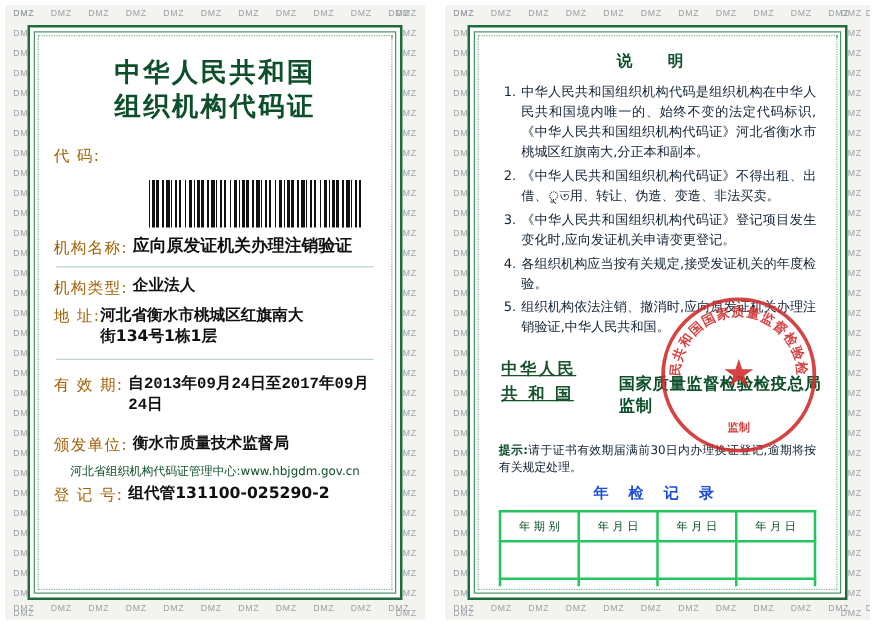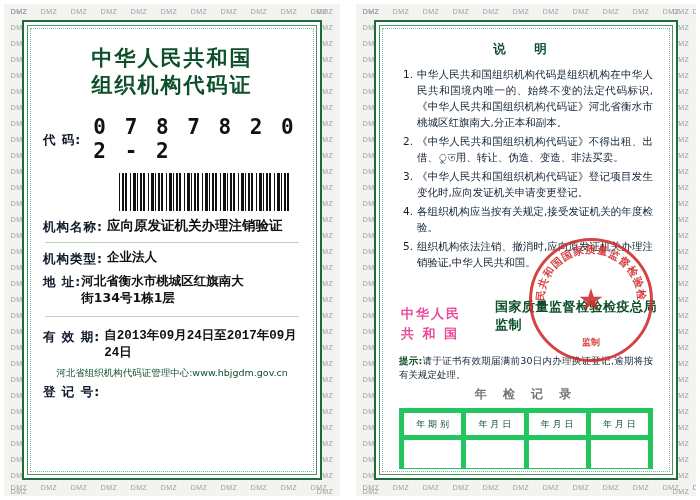--- a/index.html
+++ b/index.html
@@ -79,22 +79,22 @@
   }
   .row{
     display:flex;
     align-items:flex-start;
     margin:0 10px;
     color:#0e3f24;
     font-family:"DejaVu Sans", sans-serif;
   }
   .lbl{
     font-size:12.5px;
-    font-weight:bold;
-    color:#0f172a;
+    font-weight:normal;
+    color:#a16207;
     white-space:nowrap;
     letter-spacing:1px;
     padding-top:2px;
   }
   .val{
     font-size:12.5px;
     color:#101010;
     font-weight:bold;
     margin-left:4px;
   }
@@ -154,24 +154,25 @@
   .notice-list li{
     display:flex;margin-bottom:3px;
   }
   .notice-num{width:14px;flex:0 0 14px;text-align:right;margin-right:4px;}
   .notice-txt{flex:1;text-align:justify;}
 
   .issuer-wrap{
     position:relative;margin-top:10px;height:70px;
   }
   .issuer-left{
-    position:absolute;left:16px;top:24px;
-    color:#ec4899;font-weight:bold;font-size:13px;
+    position:absolute;left:16px;top:6px;
+    color:#14532d;font-weight:bold;font-size:13px;
     line-height:20px;letter-spacing:2px;
     font-family:"DejaVu Sans", sans-serif;
+    text-decoration:underline;
   }
   .issuer-right{
     position:absolute;left:110px;top:18px;
     color:#0c4f2a;font-weight:bold;font-size:13px;
     letter-spacing:.5px;
     font-family:"DejaVu Sans", sans-serif;
   }
   .seal{
     position:absolute;right:14px;top:-42px;
     width:118px;height:118px;border-radius:50%;
@@ -198,33 +199,33 @@
     font-family:Liberation Mono, monospace;
   }
 
   .tip{
     margin:4px 14px 0 14px;
     font-size:9.5px;line-height:14px;color:#123;
     font-family:"DejaVu Sans", sans-serif;
     text-align:justify;
   }
   .annual-title{
-    text-align:center;color:#737373;font-weight:bold;
+    text-align:center;color:#1d4ed8;font-weight:bold;
     font-size:12px;letter-spacing:6px;margin-top:4px;
     font-family:"DejaVu Sans", sans-serif;
   }
   .grid{
     margin:5px 14px 0 14px;
     border:1px solid #2c6b46;
     border-collapse:collapse;
     width:calc(100% - 28px);
     table-layout:fixed;
   }
   .grid td{
-    border:5px solid #22c55e;
+    border:2px solid #22c55e;
     height:26px;
     font-size:9px;
     color:#0c4f2a;
     text-align:center;
     font-family:"DejaVu Sans", sans-serif;
   }
   .grid td.hdr{height:20px;}
 </style>
 </head>
 <body>
@@ -330,21 +331,20 @@
     </div>
 
     <div class="inner-frame">
       <div class="content">
 
         <div class="title">中华人民共和国</div>
         <div class="title" style="margin-top:0">组织机构代码证</div>
 
         <div class="row code-row">
           <span class="lbl">代    码:</span>
-          <span class="code-val">0 7 8 7 8 2 0 2 - 2</span>
         </div>
 
         <div class="barcode"></div>
 
         <div class="row name-row">
           <span class="lbl">机构名称:</span>
           <span class="val name-val">应向原发证机关办理注销验证</span>
         </div>
         <div class="sep-line"></div>
 
@@ -361,25 +361,30 @@
             <span>街134号1栋1层</span>
           </span>
         </div>
         <div class="sep-line" style="margin-top:10px"></div>
 
         <div class="row" style="margin-top:10px">
           <span class="lbl">有 效 期:</span>
           <span class="val date-val">自2013年09月24日至2017年09月24日</span>
         </div>
 
+        <div class="row" style="margin-top:14px">
+          <span class="lbl">颁发单位:</span>
+          <span class="val">衡水市质量技术监督局</span>
+        </div>
 
         <div class="footer-small">河北省组织机构代码证管理中心:www.hbjgdm.gov.cn</div>
 
         <div class="row reg-row">
           <span class="lbl">登 记 号:</span>
+          <span class="val">组代管131100-025290-2</span>
         </div>
 
       </div>
     </div>
   </div>
 
   <div class="cert right">
     <div class="dmz-border">
       <div class="dmz-row" id="r-top" style="top:0">
           <div class="dmz">DMZ</div>

